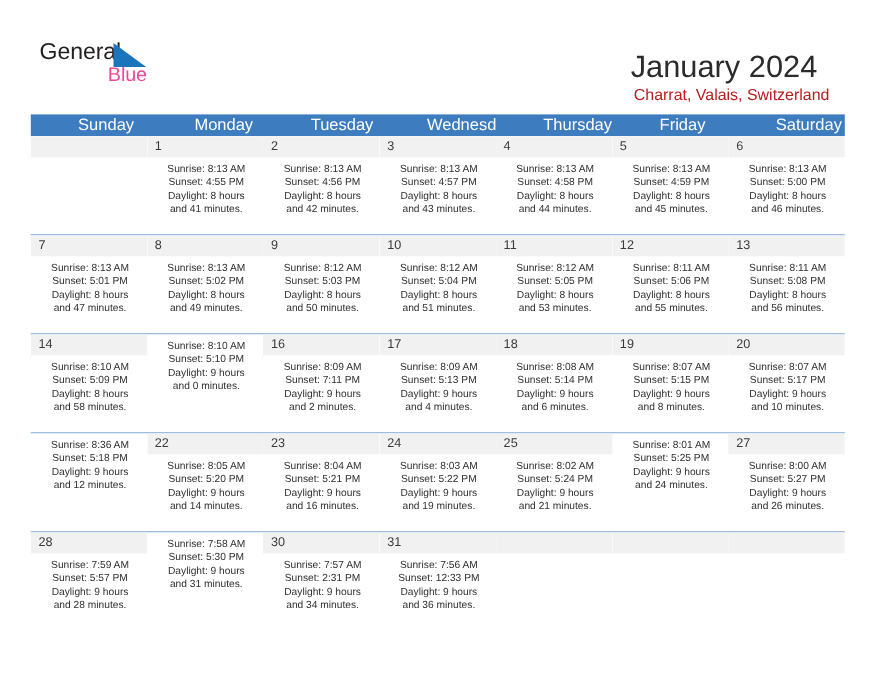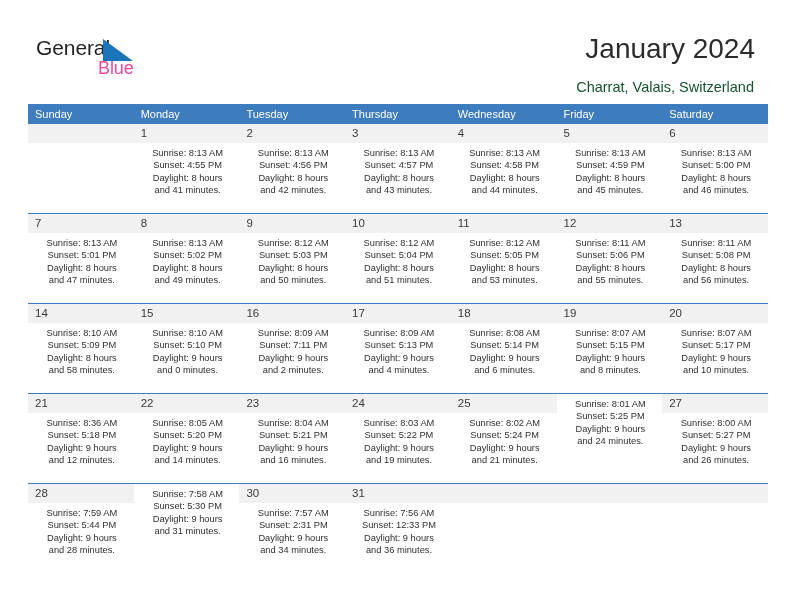--- a/index.html
+++ b/index.html
@@ -64,30 +64,30 @@
 
   .title {
     position: absolute;
     right: 37px;
     top: 32px;
     font-size: 28px;
     color: #2b2b2b;
     text-align: right;
     white-space: nowrap;
     font-weight: normal;
-    margin: 0;
+    margin: 12px;
     line-height: 34px;
     font-family: "Liberation Sans", sans-serif;
   }
   .subtitle {
     position: absolute;
     right: 38px;
     top: 78px;
     font-size: 14.5px;
-    color: #14532d;
+    color: #b91c1c;
     text-align: right;
     white-space: nowrap;
     line-height: 18px;
     font-family: "Liberation Sans", sans-serif;
   }
 
   
   .cal {
     position: absolute;
     left: 28px;
@@ -96,25 +96,26 @@
   }
   .weekhead {
     display: flex;
     width: 740px;
     height: 20px;
     background: #3d7cbf;
   }
   .weekhead .hcell {
     width: 105.714px;
     color: #ffffff;
-    font-size: 11px;
+    font-size: 15px;
     line-height: 20px;
     padding-left: 7px;
     white-space: nowrap;
     overflow: hidden;
+    margin-left: 36px;
   }
 
   .week {
     display: flex;
     width: 740px;
     border-top: 1px solid #3d7cbf;
     background: #ffffff;
   }
   .week.first { border-top: none; }
 
@@ -164,22 +165,22 @@
     <h1 class="title">January 2024</h1>
     <div class="subtitle">Charrat, Valais, Switzerland</div>
   </div>
 
   <div class="cal">
 
     <div class="weekhead">
       <div class="hcell">Sunday</div>
       <div class="hcell">Monday</div>
       <div class="hcell">Tuesday</div>
+      <div class="hcell">Wednesday</div>
       <div class="hcell">Thursday</div>
-      <div class="hcell">Wednesday</div>
       <div class="hcell">Friday</div>
       <div class="hcell">Saturday</div>
     </div>
 
     <div id="weeks-container">
         <div class="week first">
           <div class="daycell empty">
             <div class="numband"></div>
           </div>
           <div class="daycell">
@@ -306,21 +307,20 @@
           <div class="daycell">
             <div class="numband">14</div>
             <div class="info">
               <div>Sunrise: 8:10 AM</div>
               <div>Sunset: 5:09 PM</div>
               <div>Daylight: 8 hours</div>
               <div>and 58 minutes.</div>
             </div>
           </div>
           <div class="daycell">
-            <div class="numband">15</div>
             <div class="info">
               <div>Sunrise: 8:10 AM</div>
               <div>Sunset: 5:10 PM</div>
               <div>Daylight: 9 hours</div>
               <div>and 0 minutes.</div>
             </div>
           </div>
           <div class="daycell">
             <div class="numband">16</div>
             <div class="info">
@@ -362,21 +362,20 @@
             <div class="info">
               <div>Sunrise: 8:07 AM</div>
               <div>Sunset: 5:17 PM</div>
               <div>Daylight: 9 hours</div>
               <div>and 10 minutes.</div>
             </div>
           </div>
         </div>
         <div class="week">
           <div class="daycell">
-            <div class="numband">21</div>
             <div class="info">
               <div>Sunrise: 8:36 AM</div>
               <div>Sunset: 5:18 PM</div>
               <div>Daylight: 9 hours</div>
               <div>and 12 minutes.</div>
             </div>
           </div>
           <div class="daycell">
             <div class="numband">22</div>
             <div class="info">
@@ -429,21 +428,21 @@
               <div>Daylight: 9 hours</div>
               <div>and 26 minutes.</div>
             </div>
           </div>
         </div>
         <div class="week last">
           <div class="daycell">
             <div class="numband">28</div>
             <div class="info">
               <div>Sunrise: 7:59 AM</div>
-              <div>Sunset: 5:44 PM</div>
+              <div>Sunset: 5:57 PM</div>
               <div>Daylight: 9 hours</div>
               <div>and 28 minutes.</div>
             </div>
           </div>
           <div class="daycell">
             <div class="info">
               <div>Sunrise: 7:58 AM</div>
               <div>Sunset: 5:30 PM</div>
               <div>Daylight: 9 hours</div>
               <div>and 31 minutes.</div>

